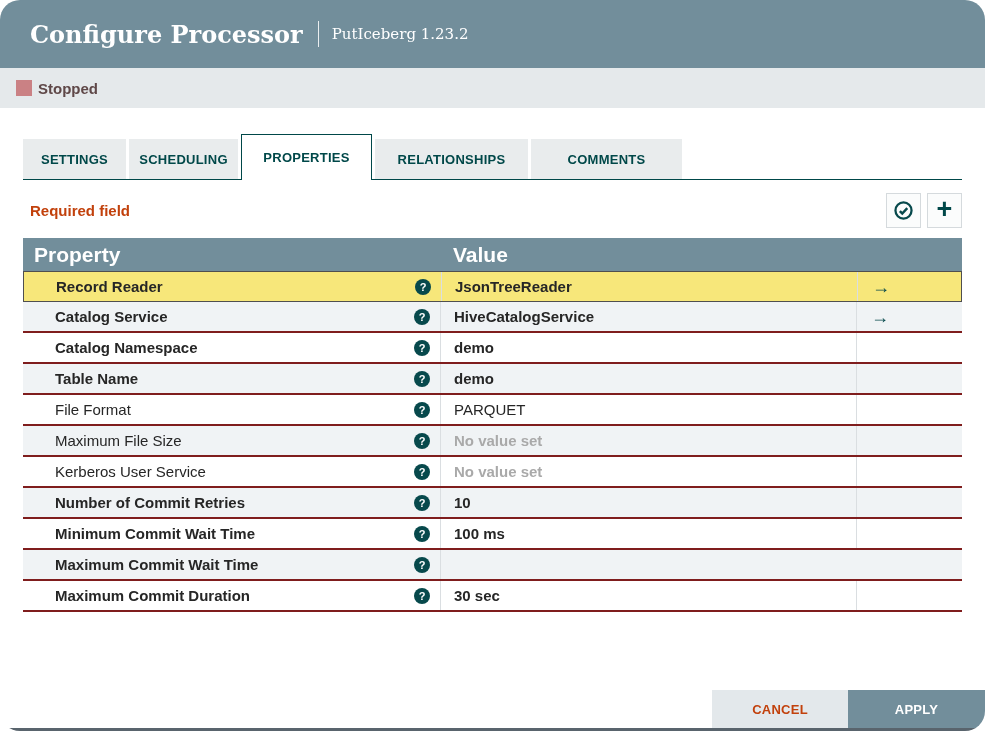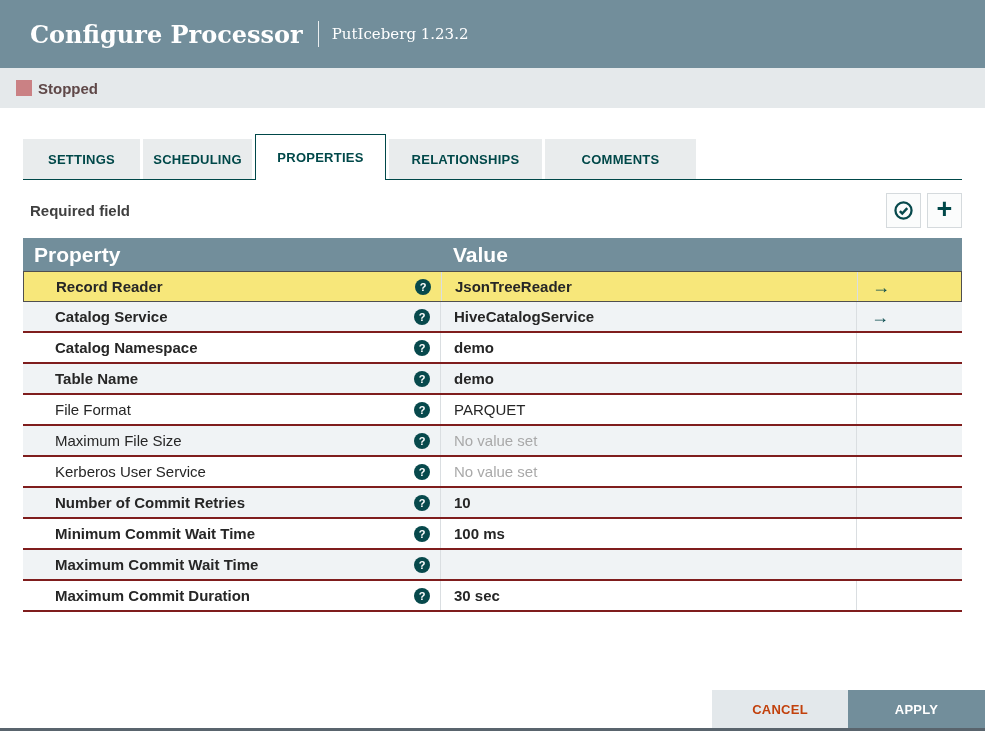--- a/index.html
+++ b/index.html
@@ -3,20 +3,21 @@
 <meta charset="utf-8">
 <style>
   * { margin:0; padding:0; box-sizing:border-box; }
   html,body { background:#ffffff; }
   .dialog {
     position:relative;
     width:985px; height:731px;
     font-family:"Liberation Sans", sans-serif;
     background:#ffffff;
     overflow:hidden;
+    border-radius:20px;
   }
 
   
   .dlg-header {
     height:68px; background:#728e9b;
     display:flex; align-items:center;
     padding-left:30px;
   }
   .dlg-title {
     font-family:"DejaVu Serif", serif;
@@ -51,37 +52,37 @@
     margin-top:26px; height:46px;
     display:flex; align-items:flex-end; gap:3px;
     border-bottom:1px solid #004849;
   }
   .tab {
     height:40px; background:#e9eced;
     display:flex; align-items:center; justify-content:center;
     font-size:13px; font-weight:bold; letter-spacing:0.02em;
     color:#004849; cursor:pointer;
   }
-  .tab:nth-child(1){ width:117px;margin-top:20px; }
+  .tab:nth-child(1){ width:103px;margin-top:20px; }
   .tab:nth-child(2){ width:109px; }
   .tab:nth-child(3){ width:131px; }
   .tab:nth-child(4){ width:153px; }
   .tab:nth-child(5){ width:151px; }
   .tab.active {
     height:46px; background:#ffffff;
     border:1px solid #004849; border-bottom:none;
     margin-bottom:-1px;
   }
 
   
   .toolbar {
     display:flex; align-items:center; justify-content:space-between;
     padding:13px 0 10px 7px;
   }
-  .required-label { font-size:15px; font-weight:bold; color:#404040; }
+  .required-label { font-size:15px; font-weight:bold; color:#c2410c; }
   .tool-buttons { display:flex; gap:6px; }
   .icon-btn {
     width:35px; height:35px;
     background:#fbfcfc; border:1px solid #d5dadd;
     display:flex; align-items:center; justify-content:center;
     cursor:pointer;
   }
   .icon-btn svg { display:block; }
   .plus-glyph {
     font-size:27px; font-weight:bold; color:#004849; line-height:1;
@@ -120,21 +121,21 @@
     font-size:11px; font-weight:bold;
     display:flex; align-items:center; justify-content:center;
     flex:0 0 auto;
   }
   .cell-value {
     width:416px; display:flex; align-items:center;
     padding-left:13px;
     border-left:1px solid #d9dde0;
   }
   .t-row .cell-value { border-left:1px solid #dadee1; }
-  .value-text.unset { color:#a9a9a9; font-weight:normal; }
+  .value-text.unset { color:#a9a9a9; font-weight:bold; }
   .cell-arrow {
     flex:1; display:flex; align-items:center;
     padding-left:14px;
     border-left:1px solid #dadee1;
   }
   .arrow-glyph {
     color:#07494c; font-size:18px; font-weight:bold; line-height:1;
   }
 
   

